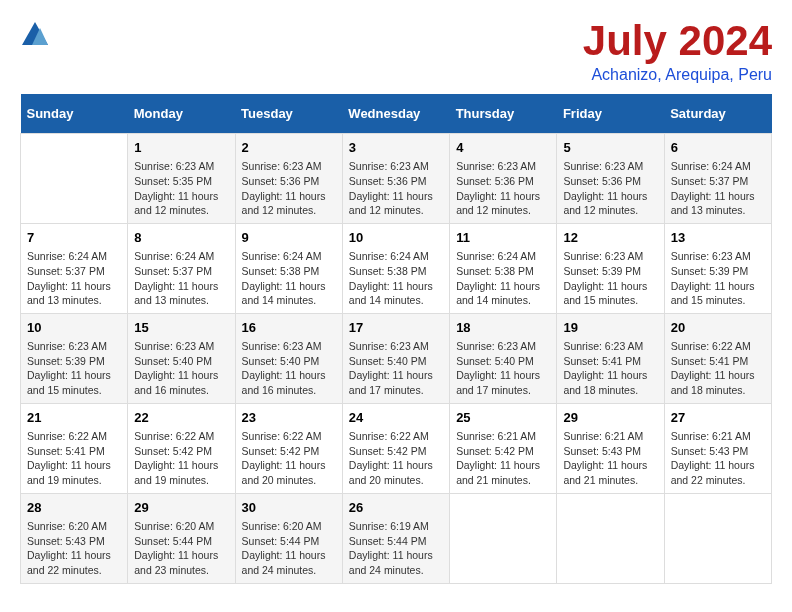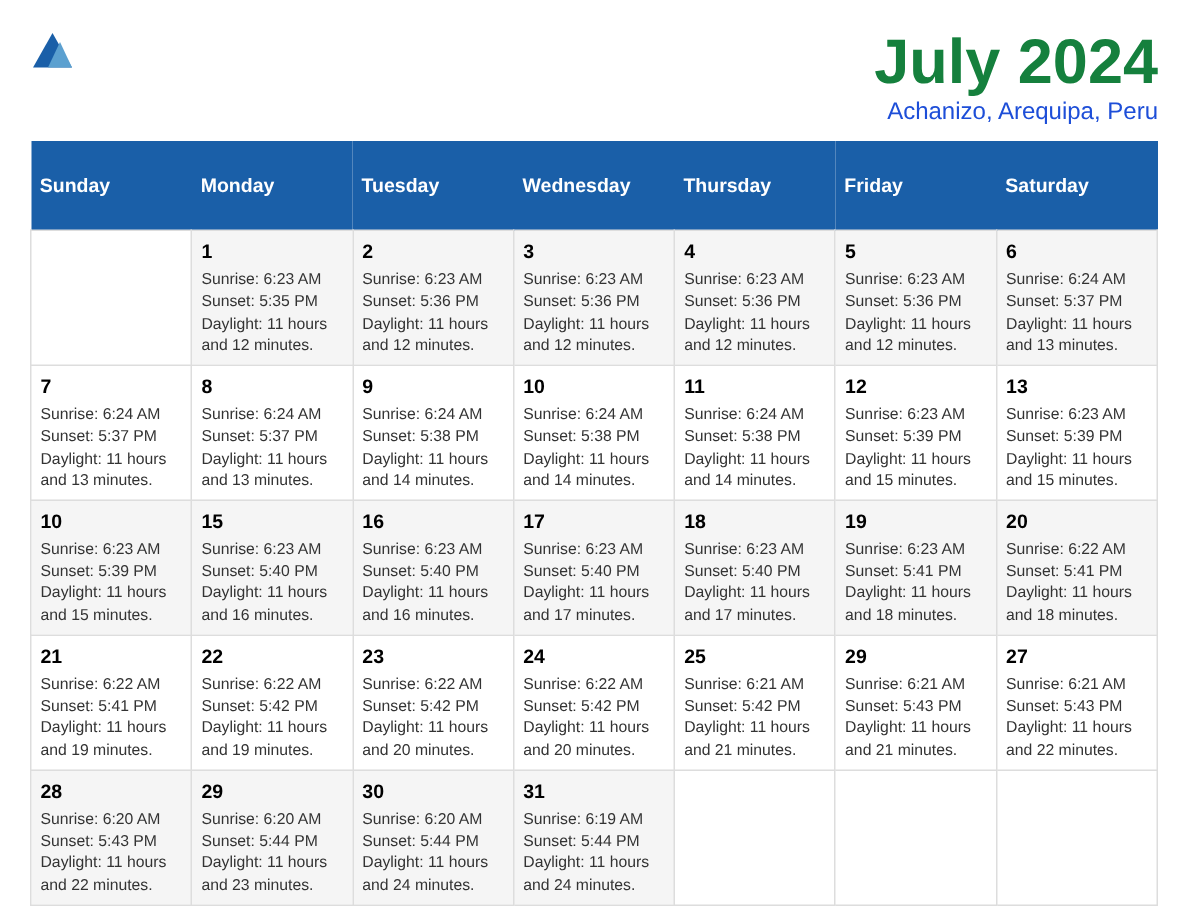--- a/index.html
+++ b/index.html
@@ -39,37 +39,37 @@
     .logo-icon {
       width: 30px;
       height: 30px;
     }
     .title-block {
       text-align: right;
     }
     .main-title {
       font-size: 42px;
       font-weight: bold;
-      color: #15803d;
+      color: #b91c1c;
       line-height: 1;
     }
     .subtitle {
       font-size: 16px;
       color: #1d4ed8;
       margin-top: 4px;
     }
     table {
       width: 100%;
       border-collapse: collapse;
       font-size: 11px;
     }
     thead tr th {
       background-color: #1a5fa8;
       color: #fff;
-      padding: 22px 6px;
+      padding: 12px 6px;
       text-align: left;
       font-size: 13px;
       font-weight: bold;
     }
     tbody tr {
       vertical-align: top;
     }
     tbody tr:nth-child(odd) {
       background-color: #f5f5f5;
     }
@@ -339,21 +339,21 @@
           <div class="cell-text">and 23 minutes.</div>
         </td>
         <td>
           <span class="day-number">30</span>
           <div class="cell-text">Sunrise: 6:20 AM</div>
           <div class="cell-text">Sunset: 5:44 PM</div>
           <div class="cell-text">Daylight: 11 hours</div>
           <div class="cell-text">and 24 minutes.</div>
         </td>
         <td>
-          <span class="day-number">31</span>
+          <span class="day-number">26</span>
           <div class="cell-text">Sunrise: 6:19 AM</div>
           <div class="cell-text">Sunset: 5:44 PM</div>
           <div class="cell-text">Daylight: 11 hours</div>
           <div class="cell-text">and 24 minutes.</div>
         </td>
         <td class="empty-cell"></td>
         <td class="empty-cell"></td>
         <td class="empty-cell"></td>
       </tr>
     </tbody>

